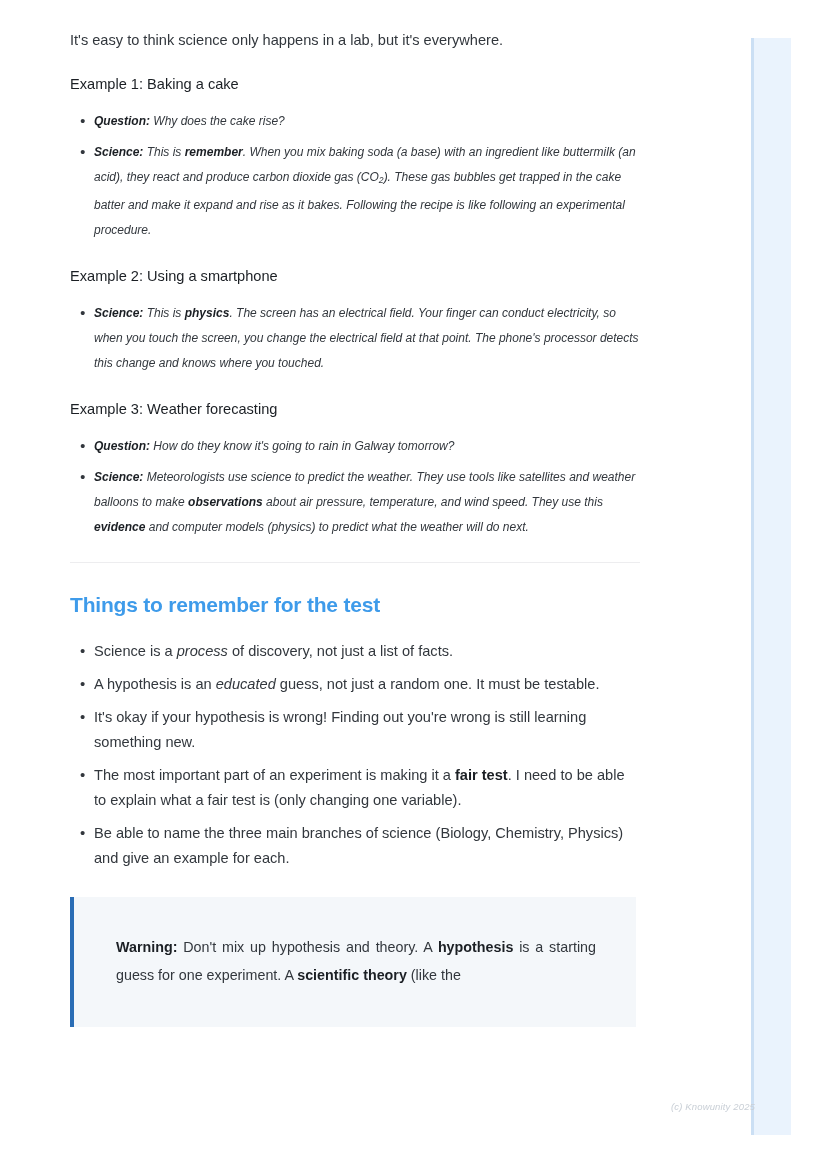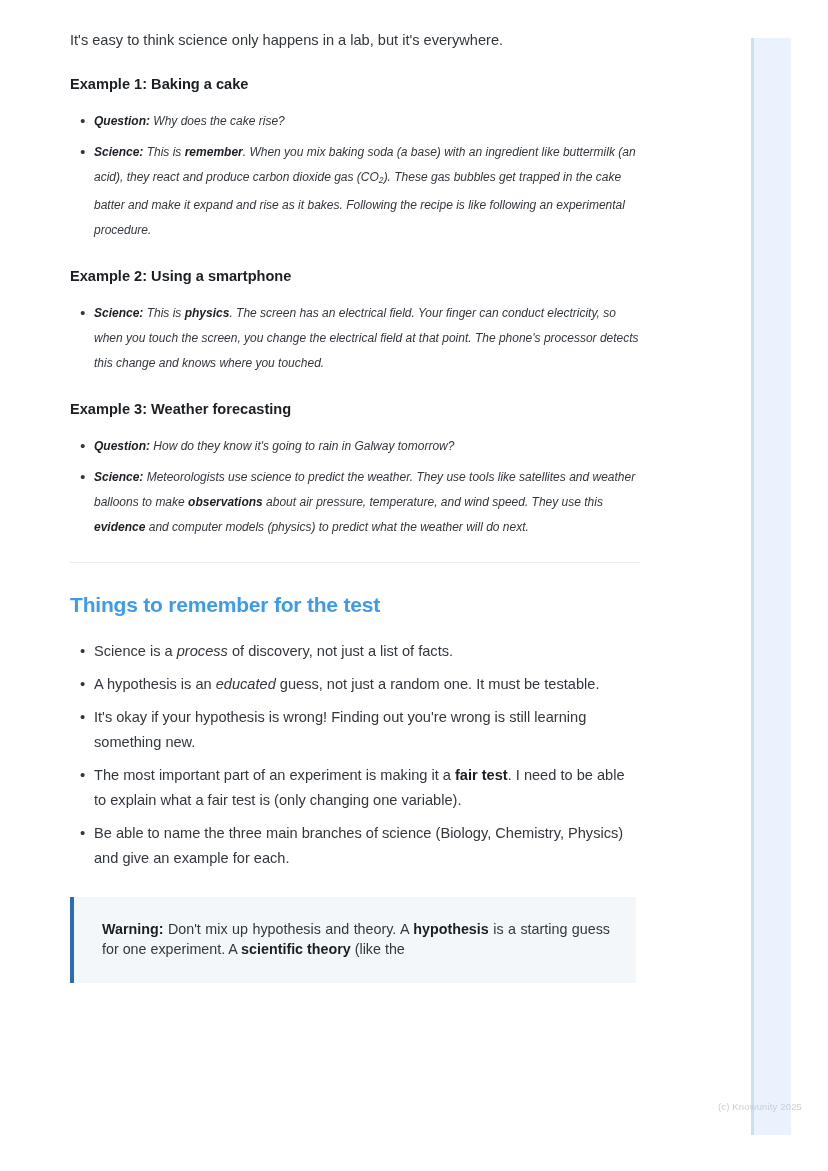--- a/index.html
+++ b/index.html
@@ -41,27 +41,28 @@
     left: 751px;
     top: 38px;
     width: 3px;
     height: 1097px;
     background: #cbdff4;
   }
 
   
   #watermark {
     position: absolute;
-    left: 718px;
+    left: 671px;
     top: 1101px;
     font-size: 9.5px;
     color: #c9cfd6;
     letter-spacing: 0.15px;
     white-space: nowrap;
     z-index: 5;
+    font-style: italic;
   }
 
   
   #content {
     position: absolute;
     left: 70px;
     top: 28px;
     width: 570px;
   }
 
@@ -69,21 +70,21 @@
     margin: 0 0 20px 0;
     font-size: 14.6px;
     line-height: 25px;
     color: #32373d;
   }
 
   h3.example-head {
     margin: 0 0 14px 0;
     font-size: 14.6px;
     line-height: 22px;
-    font-weight: bold;
+    font-weight: normal;
     color: #1b1f24;
   }
 
   ul.blist {
     margin: 0 0 22px 0;
     padding: 0 0 0 24px;
     list-style: none;
   }
   ul.blist > li {
     position: relative;
@@ -149,23 +150,23 @@
   #warning-box {
     position: relative;
     width: 566px;
     box-sizing: border-box;
     background: #f4f7fa;
     border-left: 4px solid #2a6db5;
     padding: 22px 26px 24px 28px;
     margin-top: 4px;
   }
   #warning-box p {
-    margin: 0;
+    margin: 14px;
     font-size: 14.3px;
-    line-height: 20px;
+    line-height: 28px;
     color: #32373d;
     text-align: justify;
     text-justify: inter-word;
   }
 </style>
 </head>
 <body>
 
 <div id="page">
 

